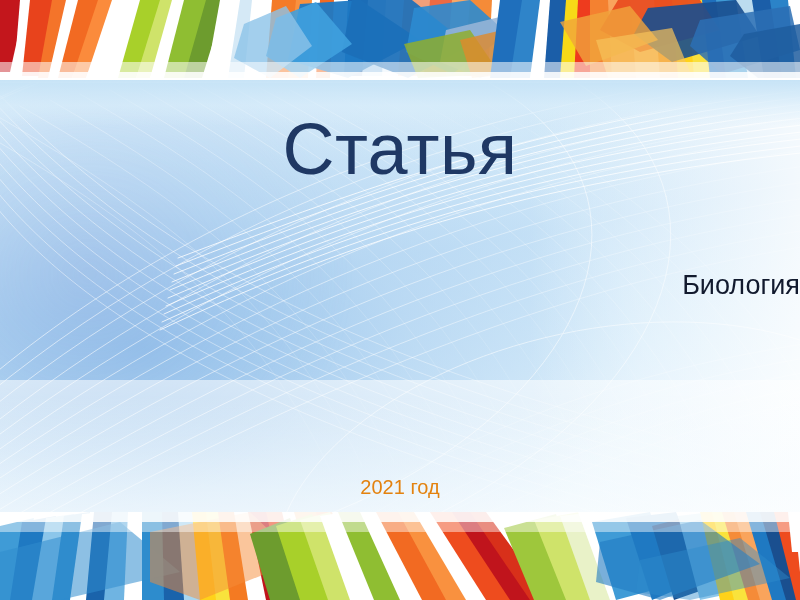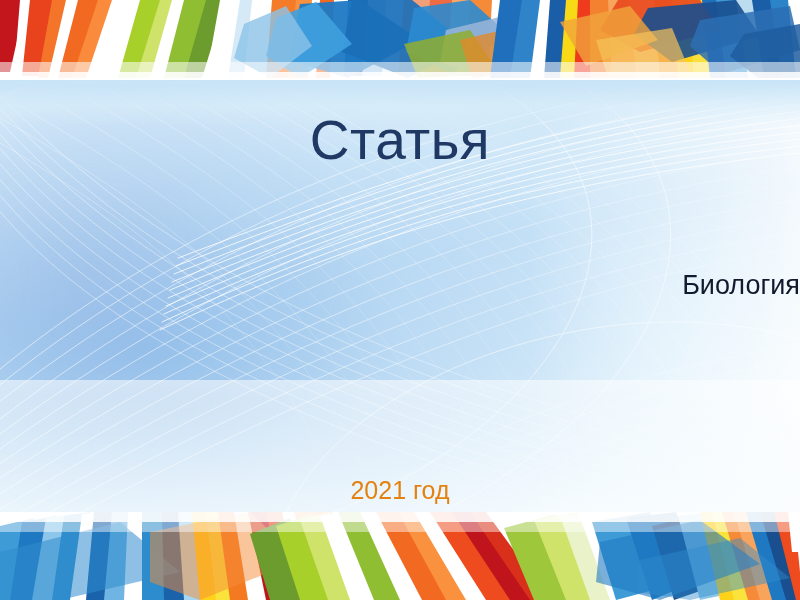--- a/index.html
+++ b/index.html
@@ -64,41 +64,41 @@
     background: linear-gradient(to bottom, rgba(196,226,246,0.95) 0%, rgba(214,236,250,0.6) 55%, rgba(255,255,255,0) 100%);
     pointer-events: none;
   }
 
   
   .title {
     position: absolute;
     left: 0; right: 0;
     top: 112px;
     text-align: center;
-    font-size: 55px;
+    font-size: 72px;
     line-height: 1.05;
     font-weight: 400;
     color: #1f3864;
     letter-spacing: 0.5px;
   }
   .subtitle {
     position: absolute;
     left: 0; right: 0;
     top: 270px;
     text-align: right;
     font-size: 27px;
     font-weight: 400;
     color: #121a2e;
   }
   .year {
     position: absolute;
     left: 0; right: 0;
     top: 476px;
     text-align: center;
-    font-size: 25px;
+    font-size: 20px;
     font-weight: 400;
     color: #e3820f;
   }
 </style>
 </head>
 <body>
 
 <div id="slide">
 
   <div class="bg-base"></div>

